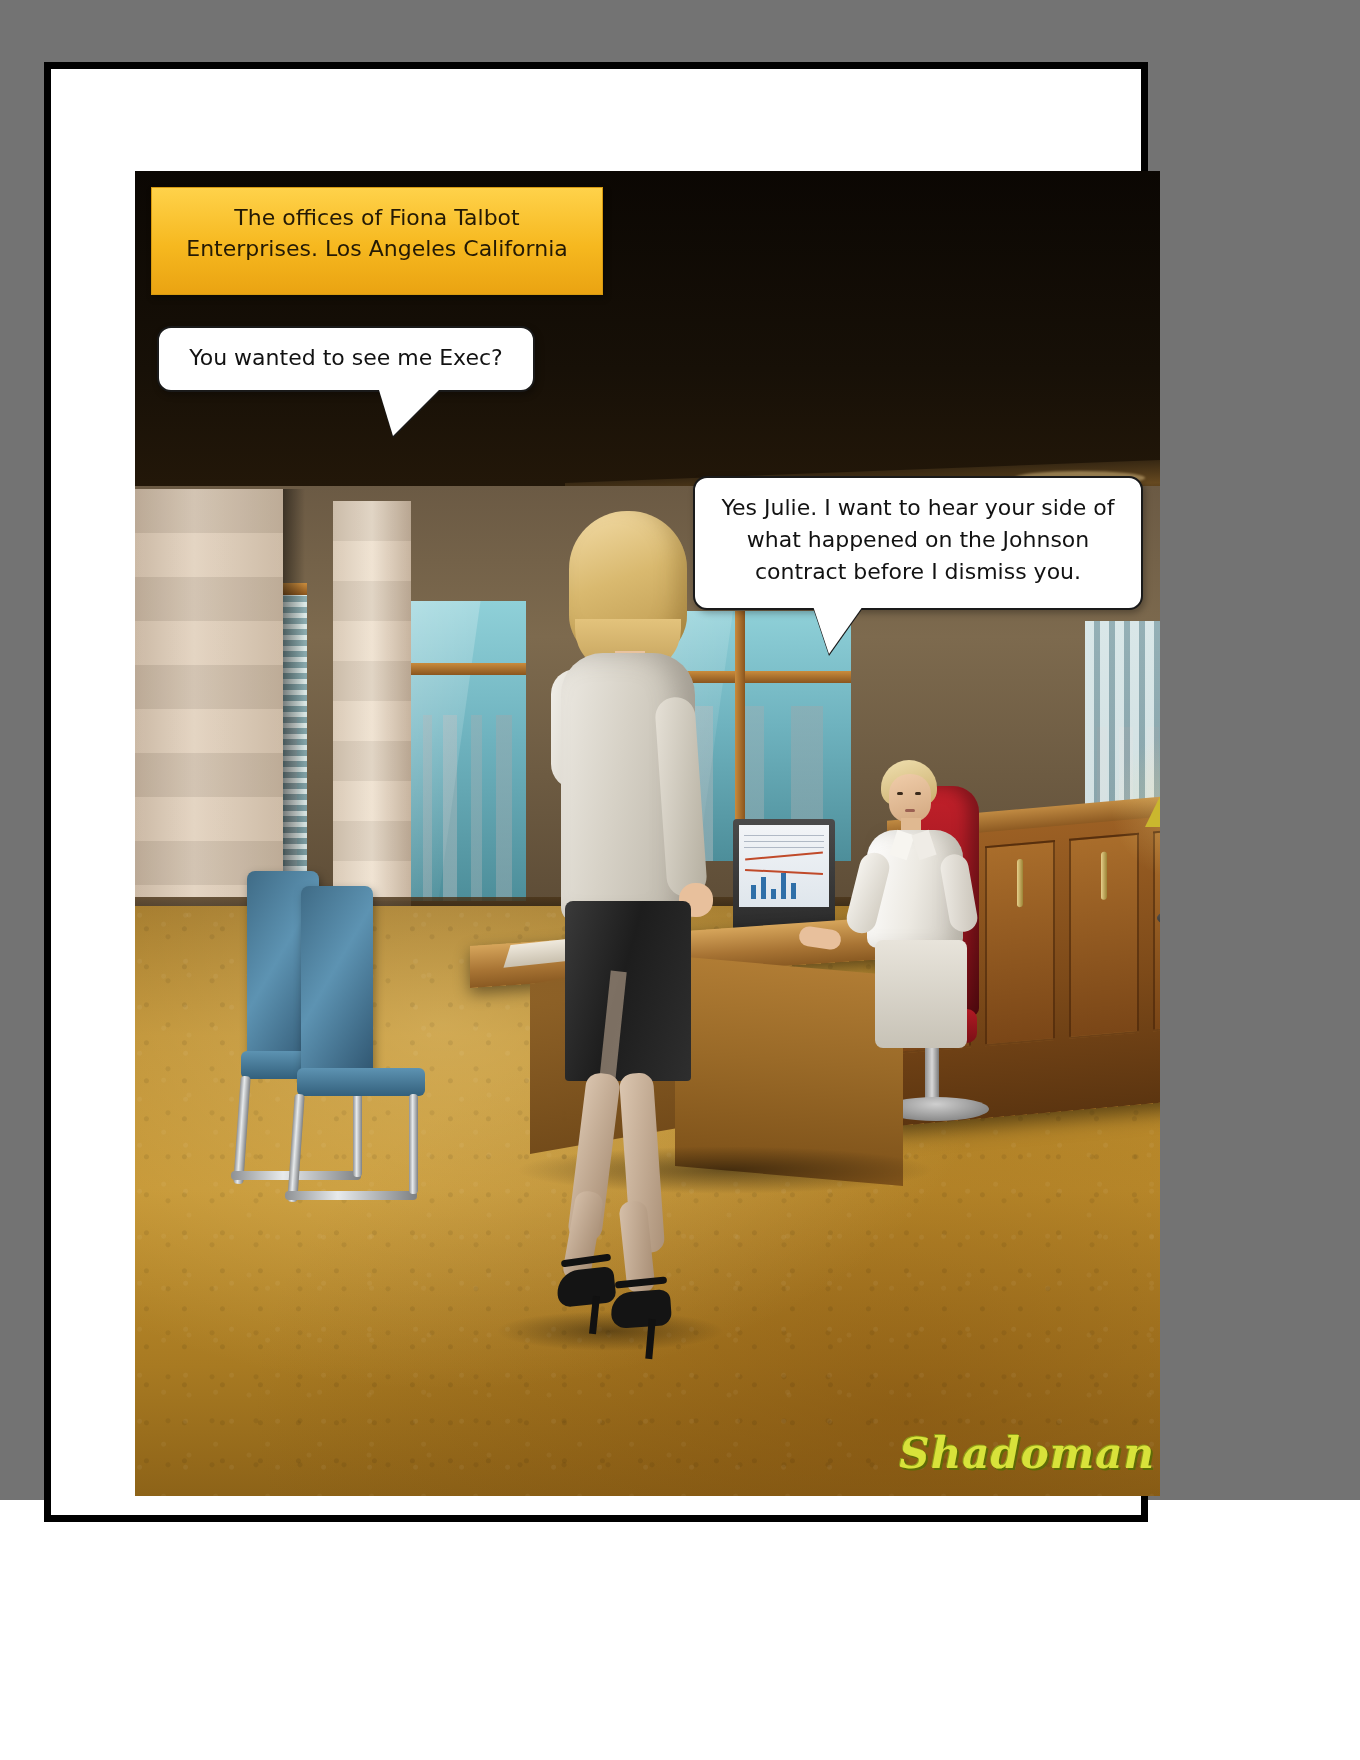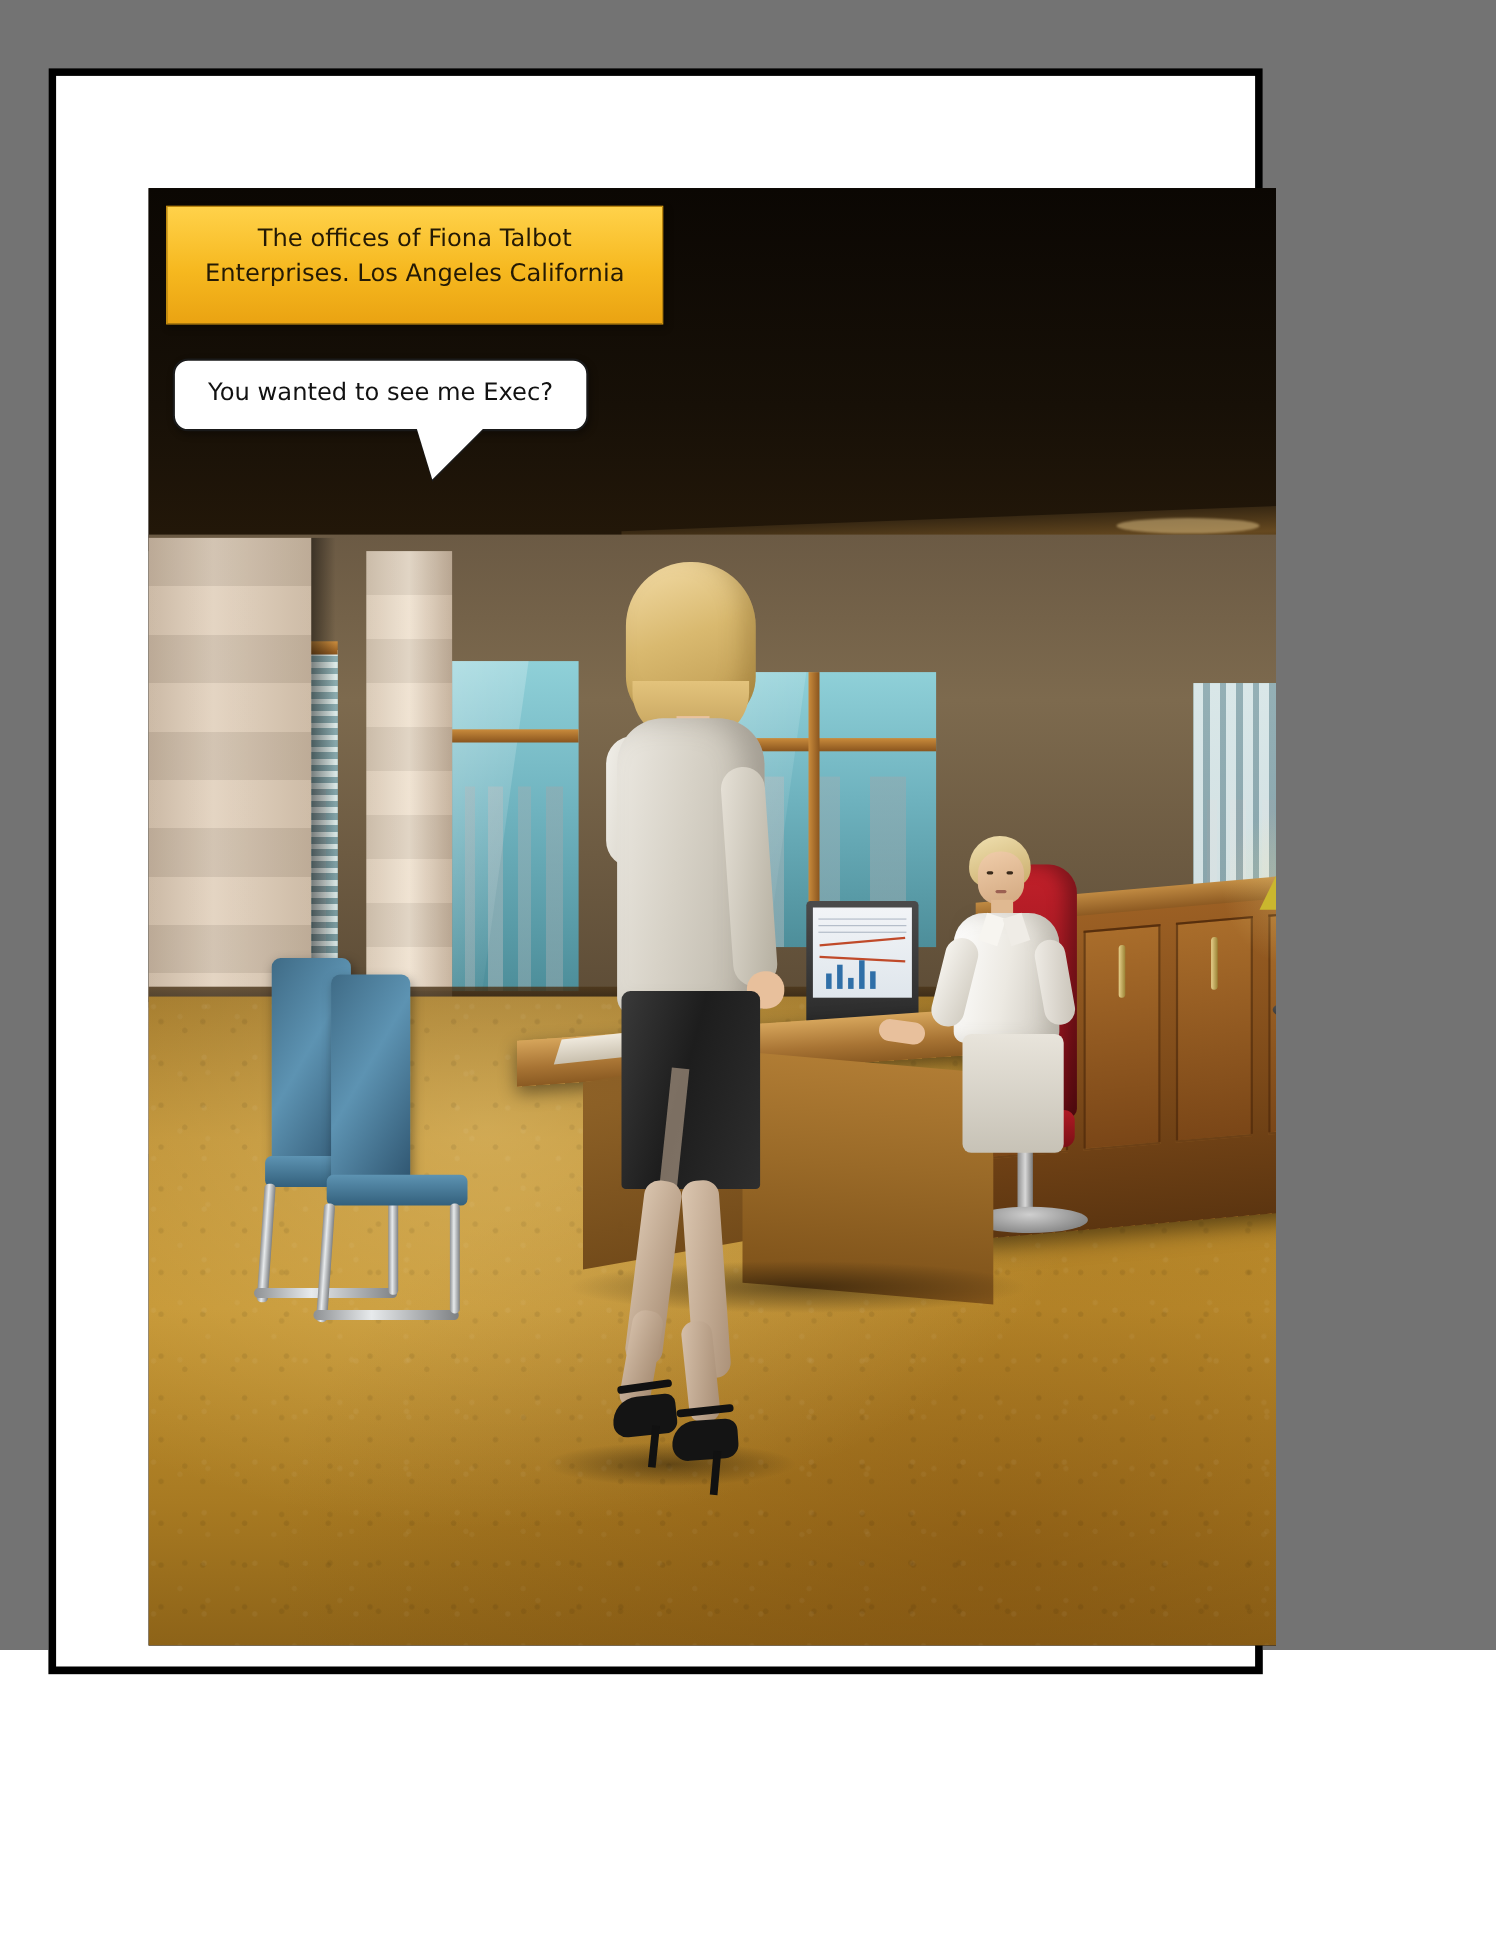--- a/index.html
+++ b/index.html
@@ -922,18 +922,23 @@
 
       </div>
 
       <div class="caption" id="caption-location">The offices of Fiona Talbot Enterprises. Los Angeles California</div>
 
       <div class="bubble" id="bubble-julie-1">
         <span>You wanted to see me Exec?</span>
         <span class="tail"></span>
       </div>
 
-
-
+      <div class="bubble" id="bubble-fiona-1">
+        <span>Yes Julie. I want to hear your side of what happened on the Johnson contract before I dismiss you.</span>
+        <span class="tail"></span>
+      </div>
+
+
+      <div id="signature">Shadoman</div>
 
     </div>
   </div>
 </div>
 
 </body></html>

